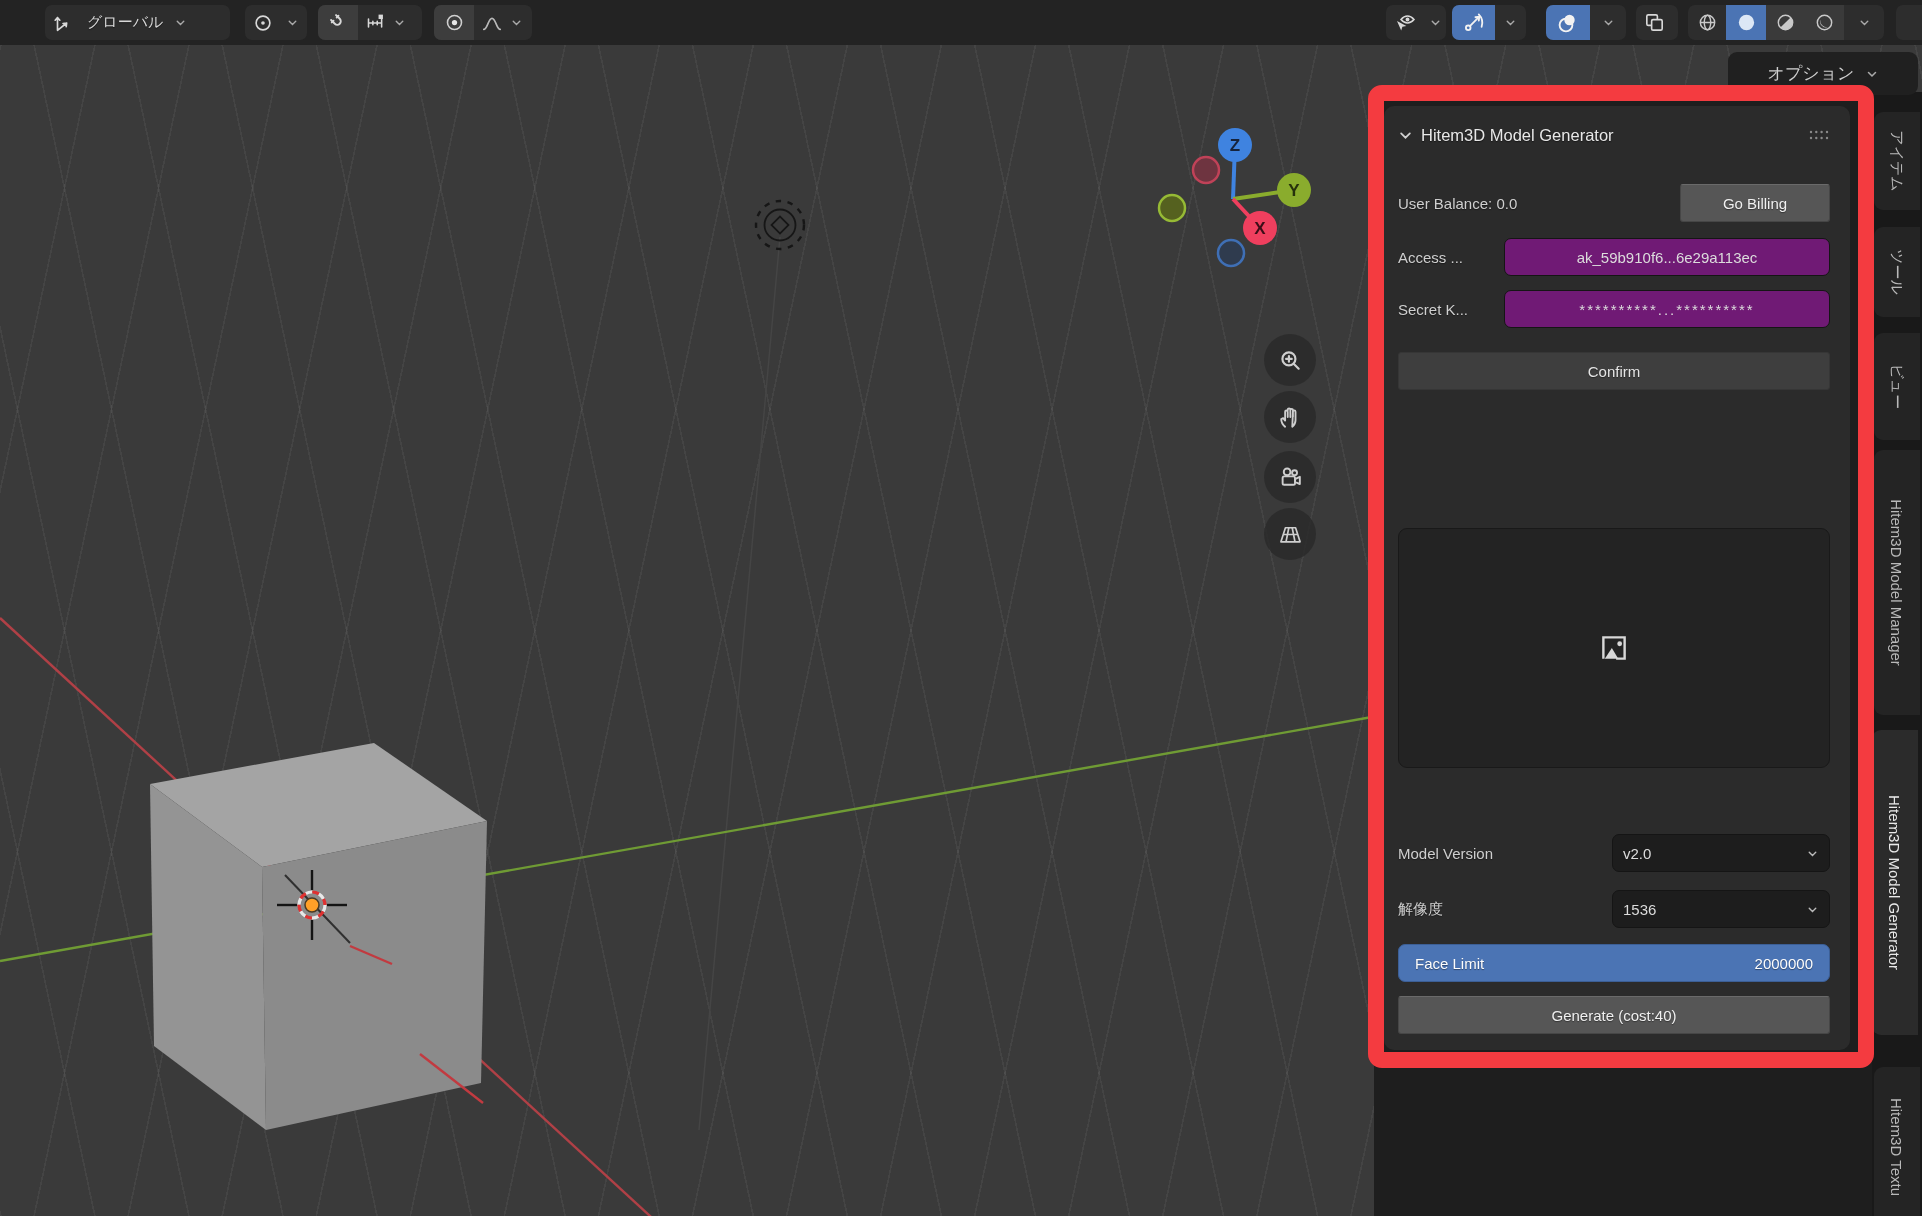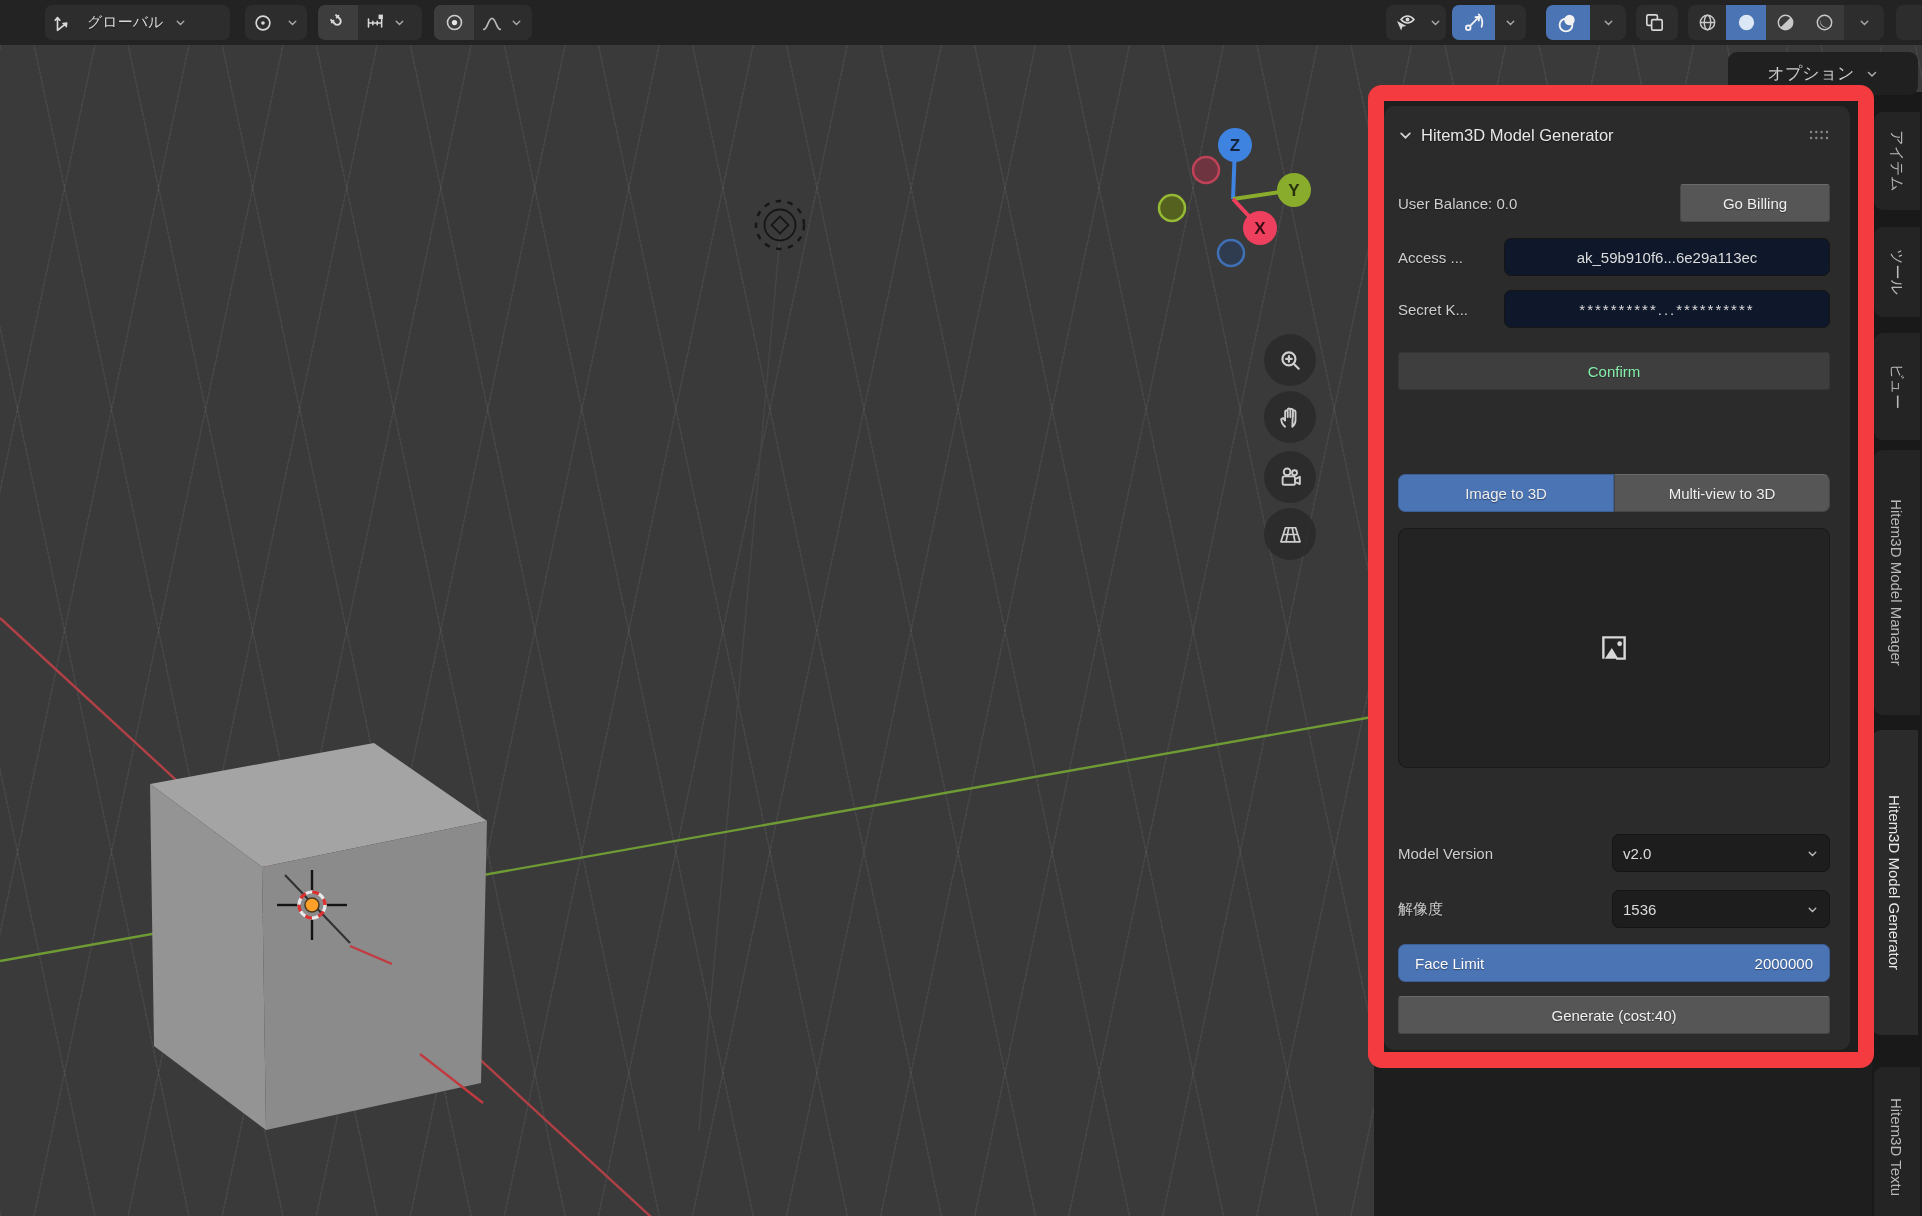--- a/index.html
+++ b/index.html
@@ -40,21 +40,21 @@
   .t3{left:1874px;top:450px;width:265px;}
   .t4{left:1872px;top:730px;width:305px;}
   .t5{left:1874px;top:1067px;width:160px;}
 
   
   #panel{position:absolute;left:1384px;top:106px;width:466px;height:944px;background:#2b2b2b;border-radius:10px;z-index:10;color:#cdcdcd;font-size:15px;}
   .prow{position:absolute;left:14px;width:432px;display:flex;align-items:center;}
   .plabel{color:#cfcfcf;text-shadow:0 1px 1px rgba(0,0,0,.4);}
   .pbtn{background:#565656;border:1px solid #464646;border-top-color:#6a6a6a;border-radius:3px;color:#f0f0f0;
     display:flex;align-items:center;justify-content:center;font-size:15px;text-shadow:0 1px 1px rgba(0,0,0,.4);}
-  .pinput{background:#0f172a;border:1px solid #151515;border-radius:7px;color:#dcdcdc;display:flex;align-items:center;justify-content:center;font-size:15px;}
+  .pinput{background:#701a75;border:1px solid #151515;border-radius:7px;color:#dcdcdc;display:flex;align-items:center;justify-content:center;font-size:15px;}
   .pdrop{background:#1d1d1d;border:1px solid #151515;border-radius:7px;color:#dcdcdc;display:flex;align-items:center;font-size:15px;padding:0 10px;justify-content:space-between;}
 
   
   #red-frame{position:absolute;left:1368px;top:85px;width:506px;height:983px;border:16px solid #f43b40;border-radius:14px;z-index:40;pointer-events:none;}
 
   
   .vpc{position:absolute;width:52px;height:52px;border-radius:50%;background:rgba(42,42,42,.85);display:flex;align-items:center;justify-content:center;z-index:3;}
 </style>
 </head>
 <body>
@@ -363,34 +363,26 @@
     </div>
 
     <div class="prow" style="top:184px;height:38px;justify-content:space-between;">
       <span class="plabel">Secret K...</span>
       <div class="pinput" style="width:326px;height:38px;letter-spacing:2px;">
         <span>**********...**********</span>
       </div>
     </div>
 
     <div class="prow" style="top:246px;height:38px;">
-      <div class="pbtn" style="width:432px;height:38px;background:#3e3e3e;border-color:#363636;color:#86efac;">
+      <div class="pbtn" style="width:432px;height:38px;background:#3e3e3e;border-color:#363636;color:#e5e5e5;">
         <span>Confirm</span>
       </div>
     </div>
 
 
-    <div class="prow" style="top:368px;height:38px;">
-      <div class="pbtn" style="width:216px;height:38px;background:#4b74b4;border-color:#3c5f96;border-radius:7px 0 0 7px;">
-        <span>Image to 3D</span>
-      </div>
-      <div class="pbtn" style="width:216px;height:38px;border-radius:0 7px 7px 0;">
-        <span>Multi-view to 3D</span>
-      </div>
-    </div>
 
     <div class="prow" style="top:422px;height:240px;">
       <div style="width:432px;height:240px;background:#232323;border:1px solid #191919;border-radius:9px;display:flex;align-items:center;justify-content:center;">
         <svg width="34" height="34" viewBox="0 0 24 24" fill="none" stroke="#d8d8d8" stroke-width="1.7">
           <path d="M4.5 19.5V4.5h15v15h-6"></path>
           <circle cx="16" cy="9" r="1.7" fill="#d8d8d8" stroke="none"></circle>
           <path d="M5.5 19.5l5-7.5 4.5 7.5z" fill="#d8d8d8" stroke="none"></path>
         </svg>
       </div>
     </div>

